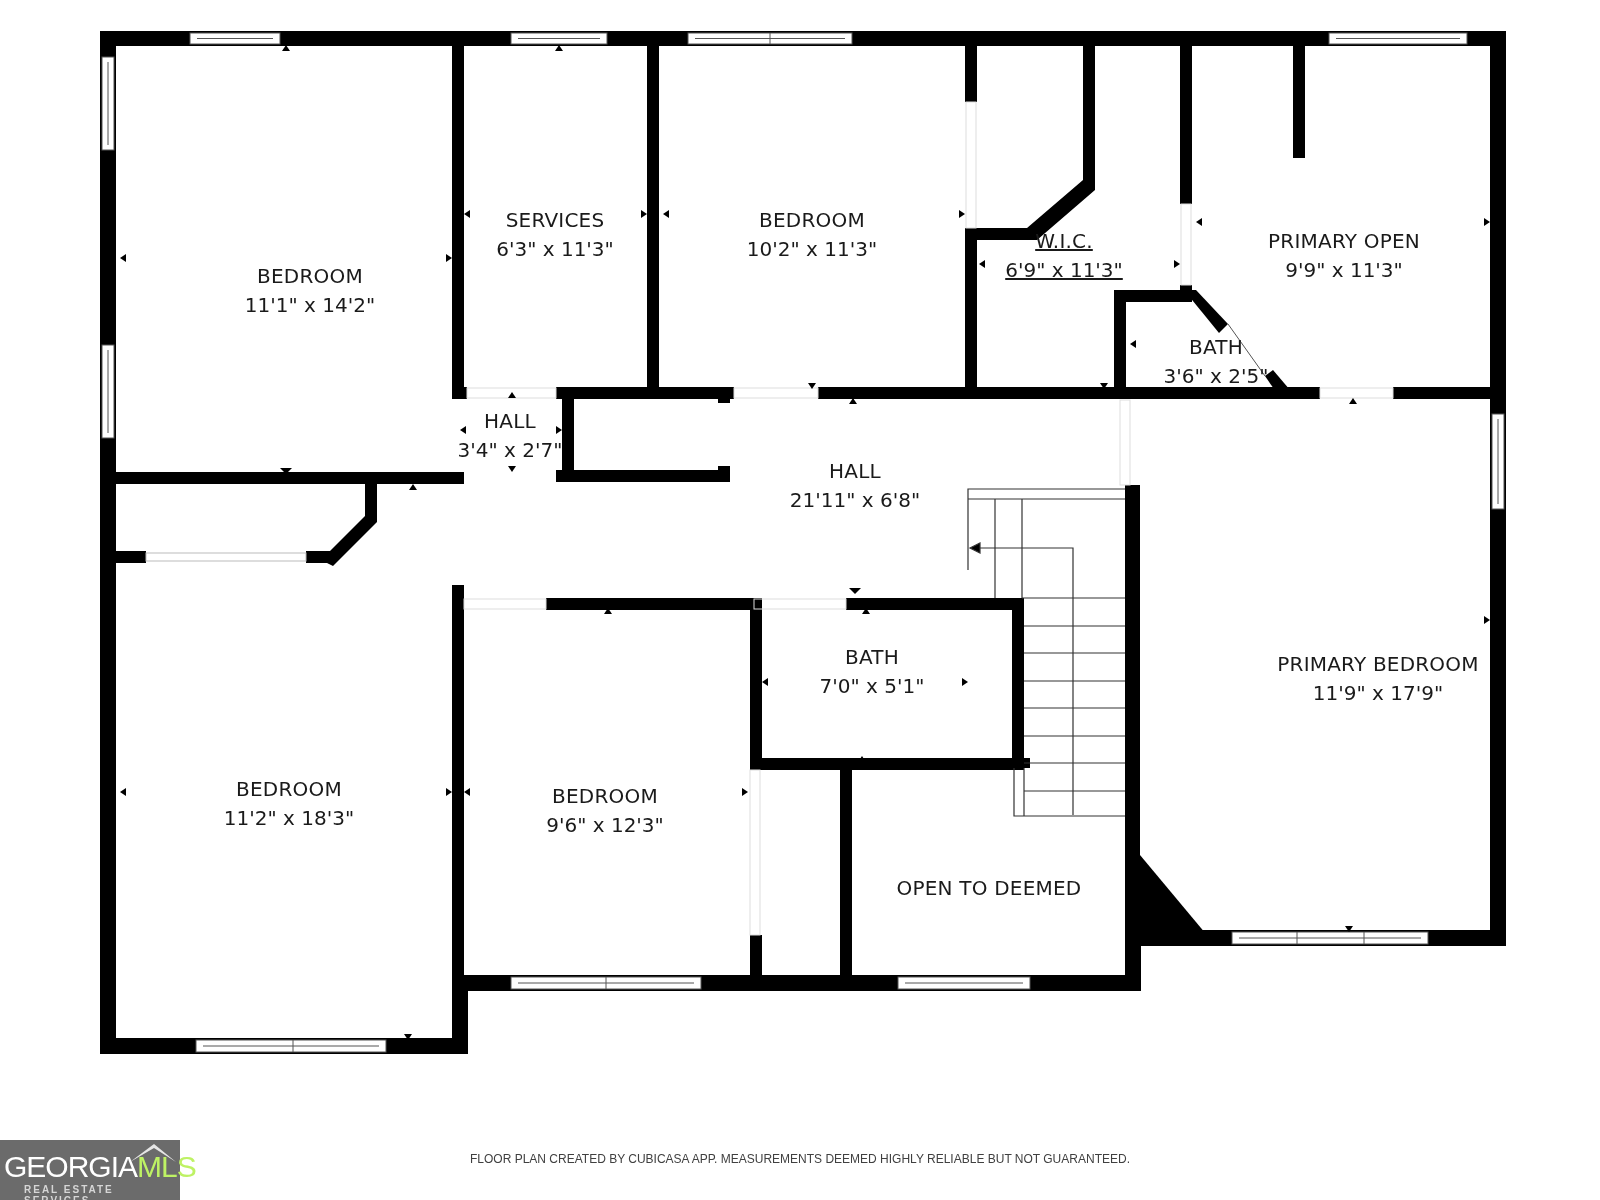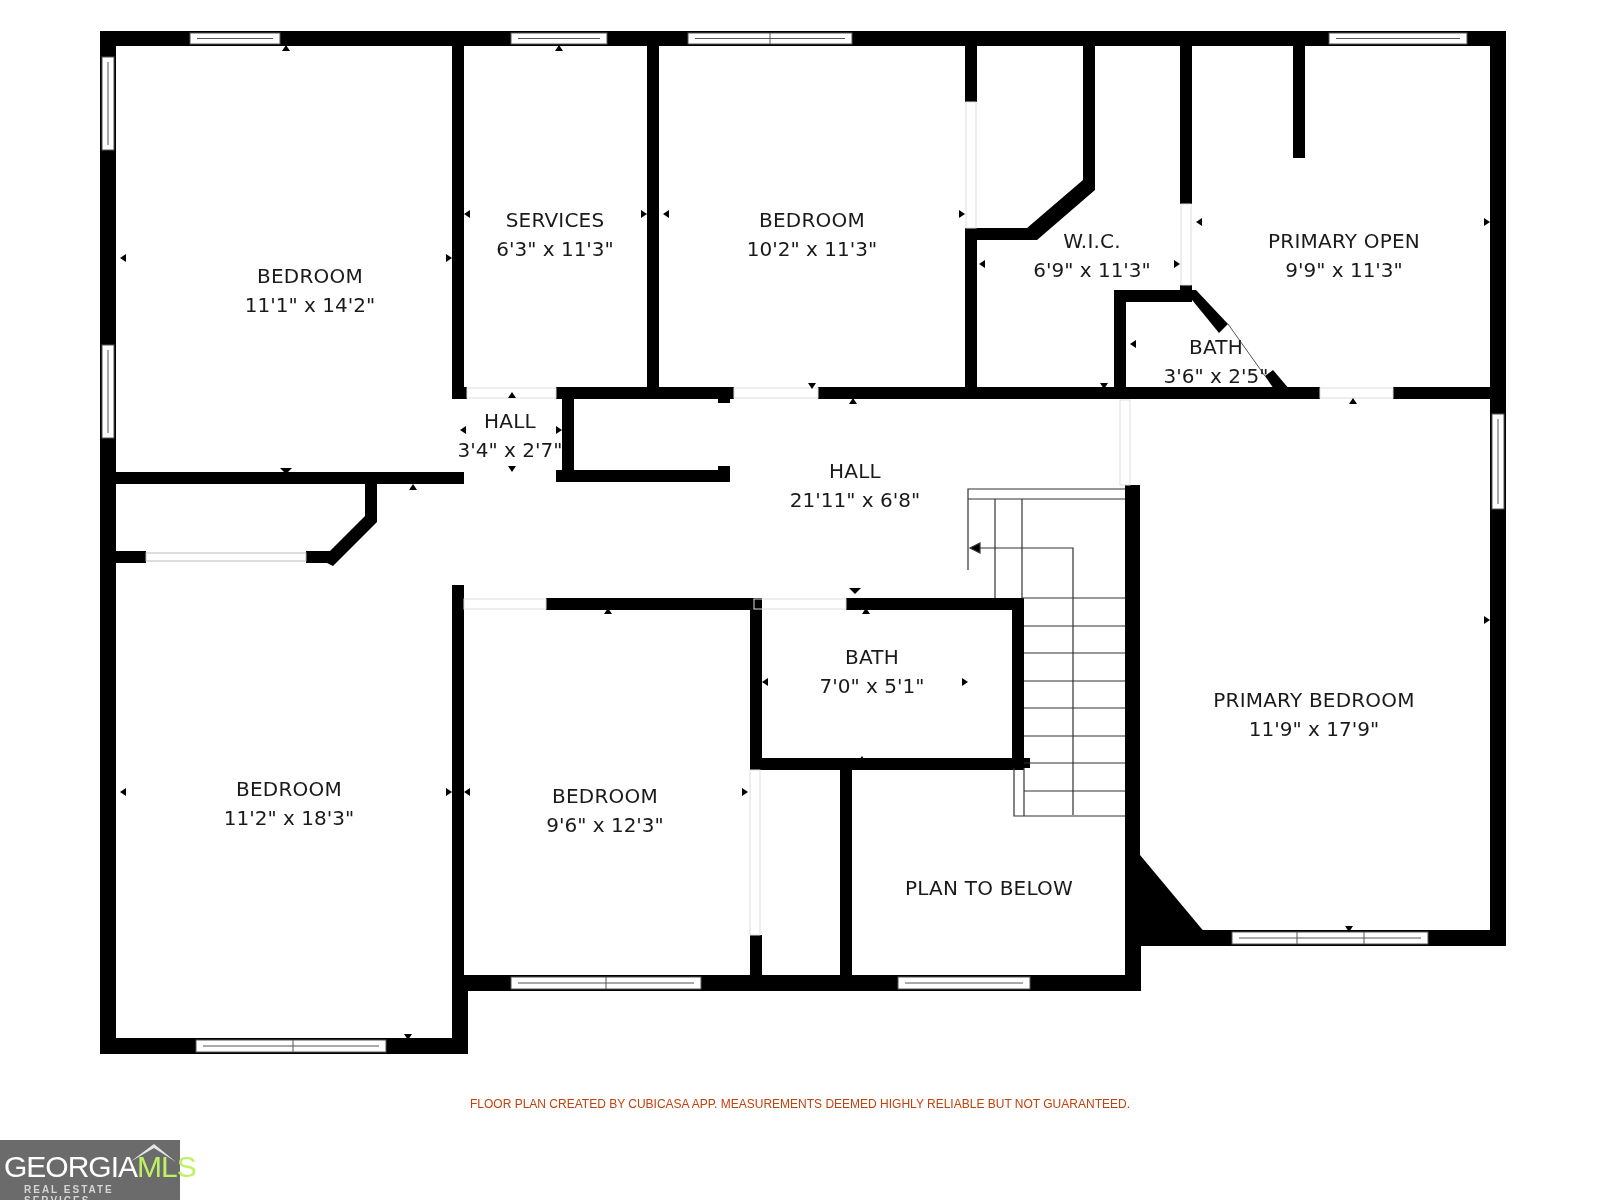--- a/index.html
+++ b/index.html
@@ -6,21 +6,21 @@
   body { width:1600px; height:1200px; position:relative; overflow:hidden; font-family:"DejaVu Sans", sans-serif; }
   #plan { position:absolute; left:0; top:0; width:1600px; height:1200px; }
   .room-label { position:absolute; text-align:center; color:#1a1a1a; font-size:20px; line-height:29px; white-space:nowrap; transform:translateX(-50%); }
   .room-label .nm { display:block; letter-spacing:0.2px; }
   .room-label .dim { display:block; }
   #logo { position:absolute; left:0; top:1140px; width:180px; height:60px; background:#6b6b6b; color:#fff; }
   #logo .brand { position:absolute; left:4px; top:10px; font-size:30px; letter-spacing:-1px; font-family:"Liberation Sans", sans-serif; }
   #logo .brand .mls { color:#bef264; }
   #logo .sub { position:absolute; left:24px; top:44px; font-size:10px; letter-spacing:2px; color:#d6d6d6; font-family:"Liberation Sans", sans-serif; font-weight:bold; }
   #logo .roof { position:absolute; left:124px; top:2px; }
-  #disclaimer { position:absolute; left:0; width:1600px; top:1097px; text-align:center; font-size:12px; color:#c2410c; font-family:"Liberation Sans", sans-serif; }
+  #disclaimer { position:absolute; left:0; width:1600px; top:1152px; text-align:center; font-size:12px; color:#404040; font-family:"Liberation Sans", sans-serif; }
 </style>
 </head>
 <body>
 
 <svg id="plan" viewBox="0 0 1600 1200" xmlns="http://www.w3.org/2000/svg">
   <g fill="#000">
 
     <rect x="100" y="31" width="1405" height="15"></rect>
 
     <rect x="100" y="31" width="16" height="1022"></rect>
@@ -207,58 +207,58 @@
     <span class="dim">11'1" x 14'2"</span>
   </div>
   <div class="room-label" style="left:555px;top:206px;">
     <span class="nm">SERVICES</span>
     <span class="dim">6'3" x 11'3"</span>
   </div>
   <div class="room-label" style="left:812px;top:206px;">
     <span class="nm">BEDROOM</span>
     <span class="dim">10'2" x 11'3"</span>
   </div>
-  <div class="room-label" style="left:1092px;top:227px;">
+  <div class="room-label" style="left:1064px;top:227px;text-decoration:underline;">
     <span class="nm">W.I.C.</span>
     <span class="dim">6'9" x 11'3"</span>
   </div>
   <div class="room-label" style="left:1344px;top:227px;">
     <span class="nm">PRIMARY OPEN</span>
     <span class="dim">9'9" x 11'3"</span>
   </div>
   <div class="room-label" style="left:1216px;top:333px;">
     <span class="nm">BATH</span>
     <span class="dim">3'6" x 2'5"</span>
   </div>
   <div class="room-label" style="left:510px;top:407px;">
     <span class="nm">HALL</span>
     <span class="dim">3'4" x 2'7"</span>
   </div>
   <div class="room-label" style="left:855px;top:457px;">
     <span class="nm">HALL</span>
     <span class="dim">21'11" x 6'8"</span>
   </div>
-  <div class="room-label" style="left:1314px;top:650px;margin-top:36px;">
+  <div class="room-label" style="left:1378px;top:650px;">
     <span class="nm">PRIMARY BEDROOM</span>
     <span class="dim">11'9" x 17'9"</span>
   </div>
   <div class="room-label" style="left:872px;top:643px;">
     <span class="nm">BATH</span>
     <span class="dim">7'0" x 5'1"</span>
   </div>
   <div class="room-label" style="left:289px;top:775px;">
     <span class="nm">BEDROOM</span>
     <span class="dim">11'2" x 18'3"</span>
   </div>
   <div class="room-label" style="left:605px;top:782px;">
     <span class="nm">BEDROOM</span>
     <span class="dim">9'6" x 12'3"</span>
   </div>
   <div class="room-label" style="left:989px;top:874px;">
-    <span class="nm">PLAN TO BELOW</span>
+    <span class="nm">OPEN TO DEEMED</span>
   </div>
 </div>
 
 <div id="logo">
   <svg class="roof" width="56" height="22" viewBox="0 0 56 22">
     <polygon points="6,20 30,2 52,20 30,6" fill="#e6e6e6"></polygon>
   </svg>
   <div class="brand"><span>GEORGIA</span><span class="mls">MLS</span></div>
   <div class="sub">REAL ESTATE SERVICES</div>
 </div>

